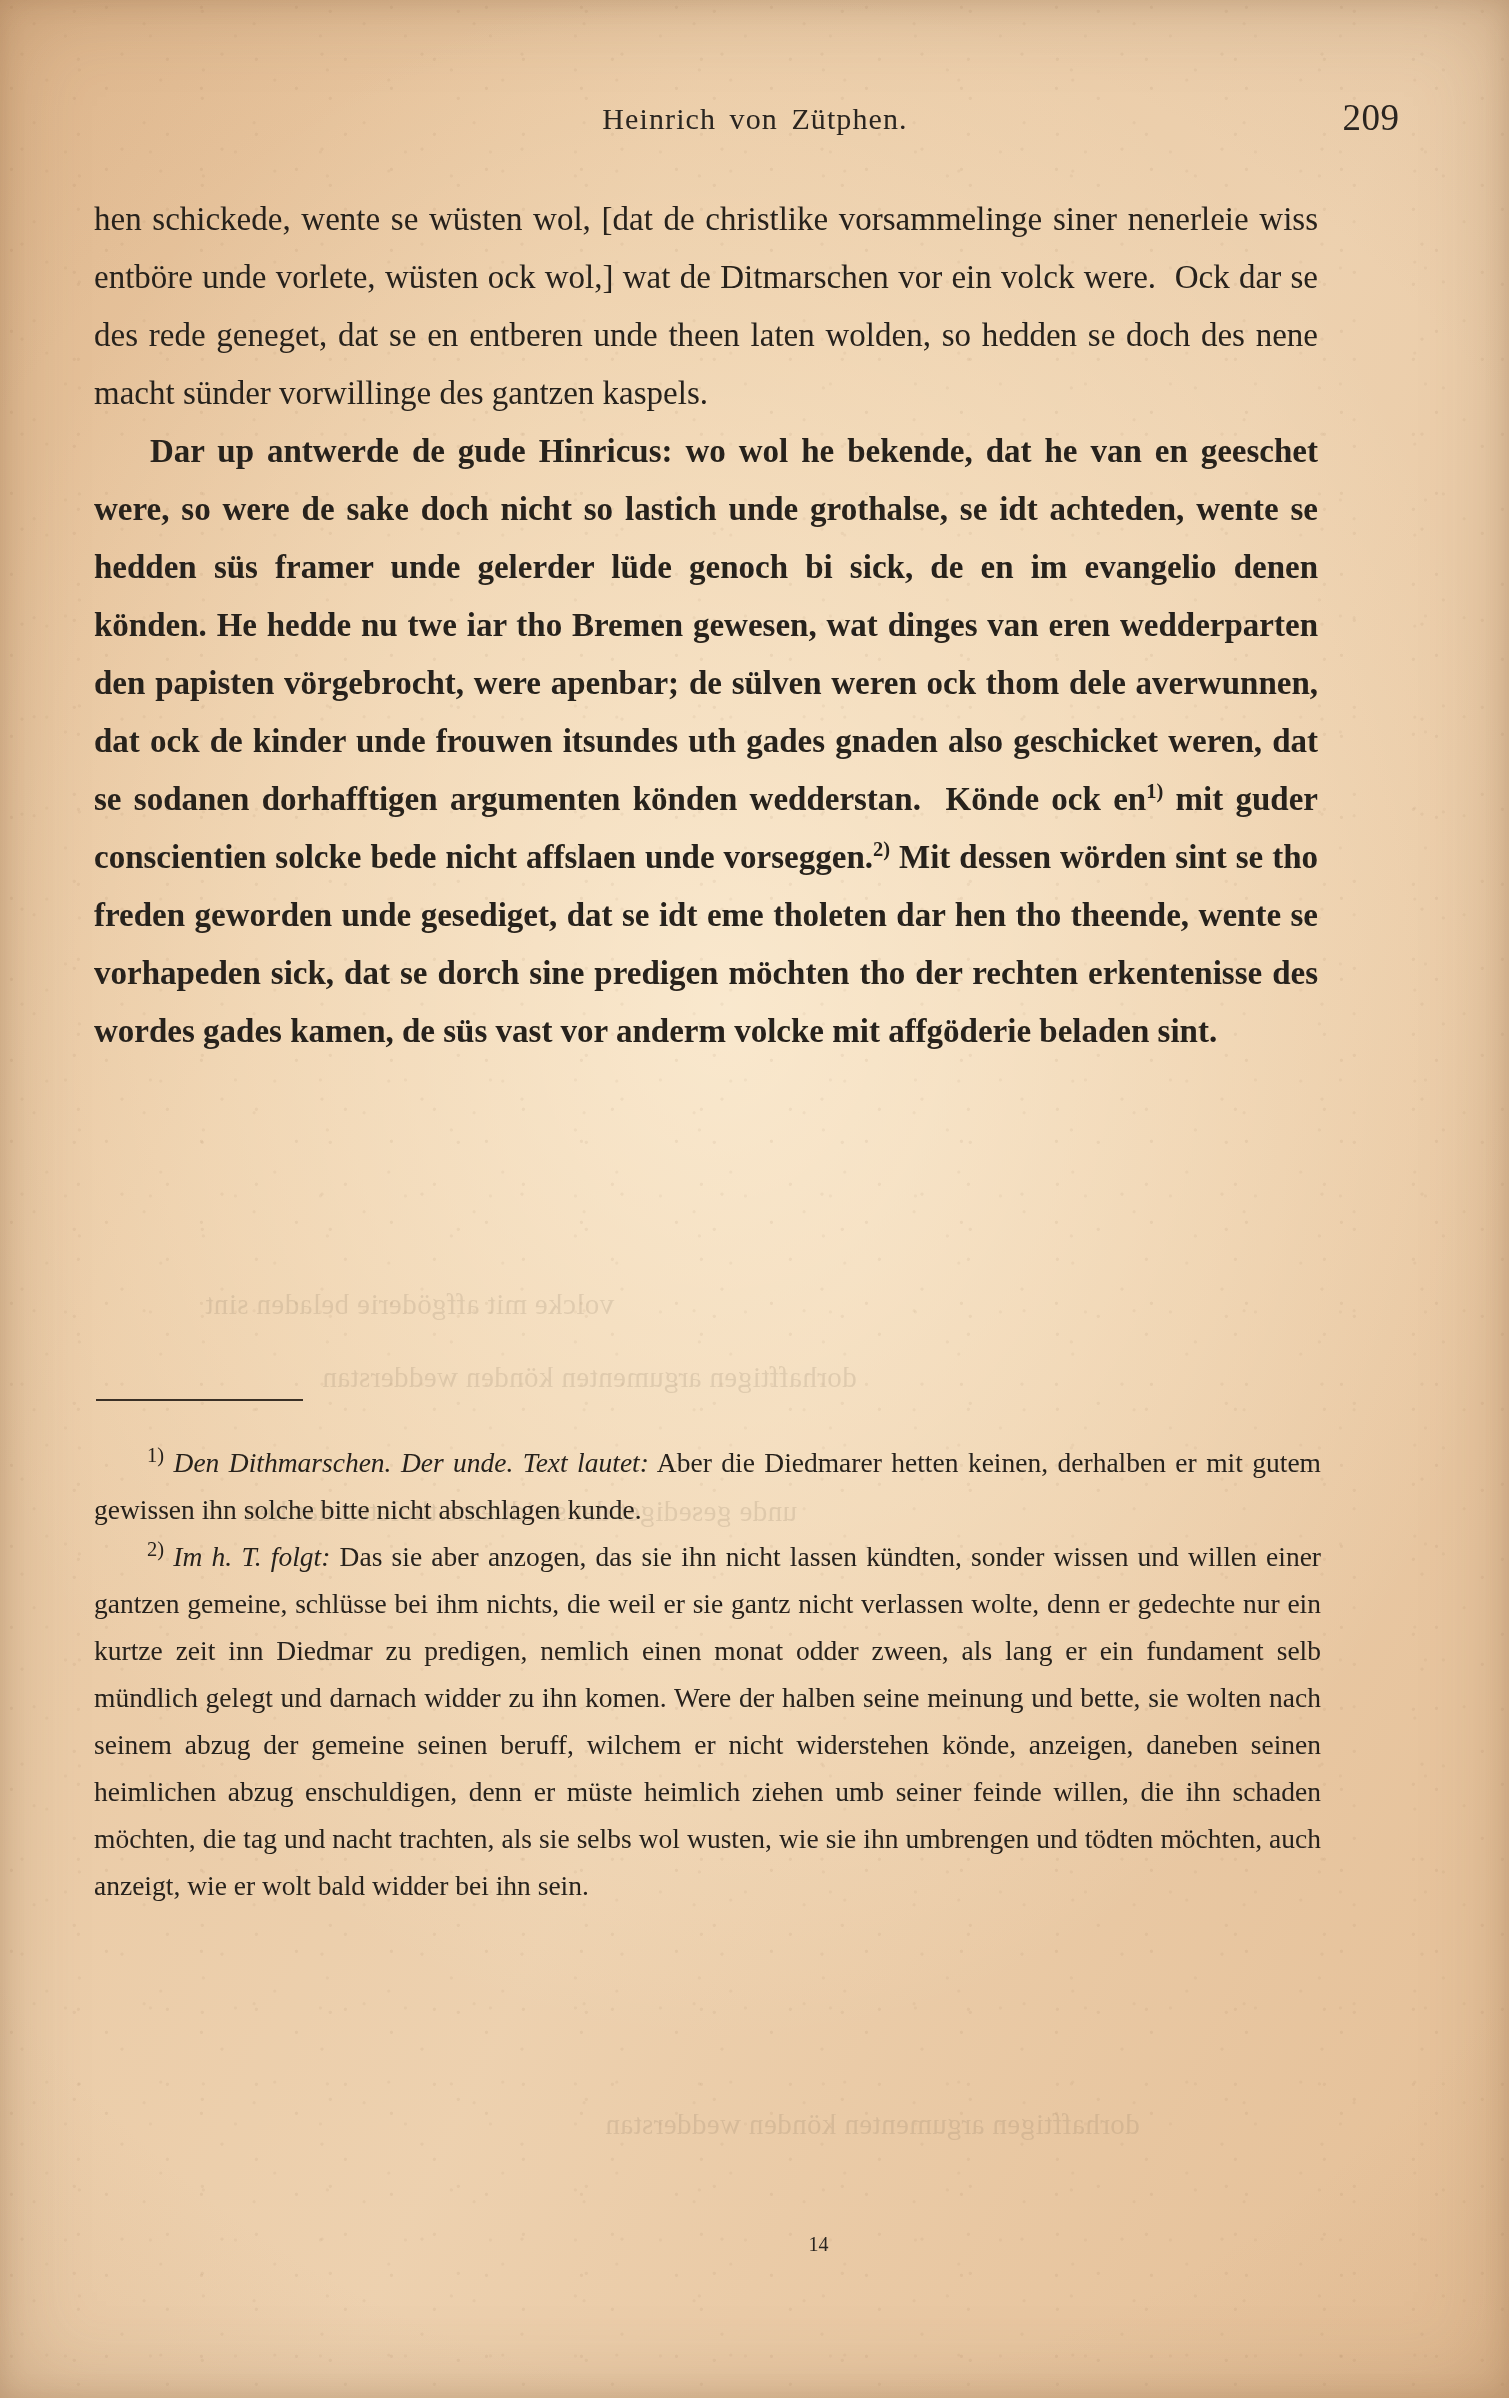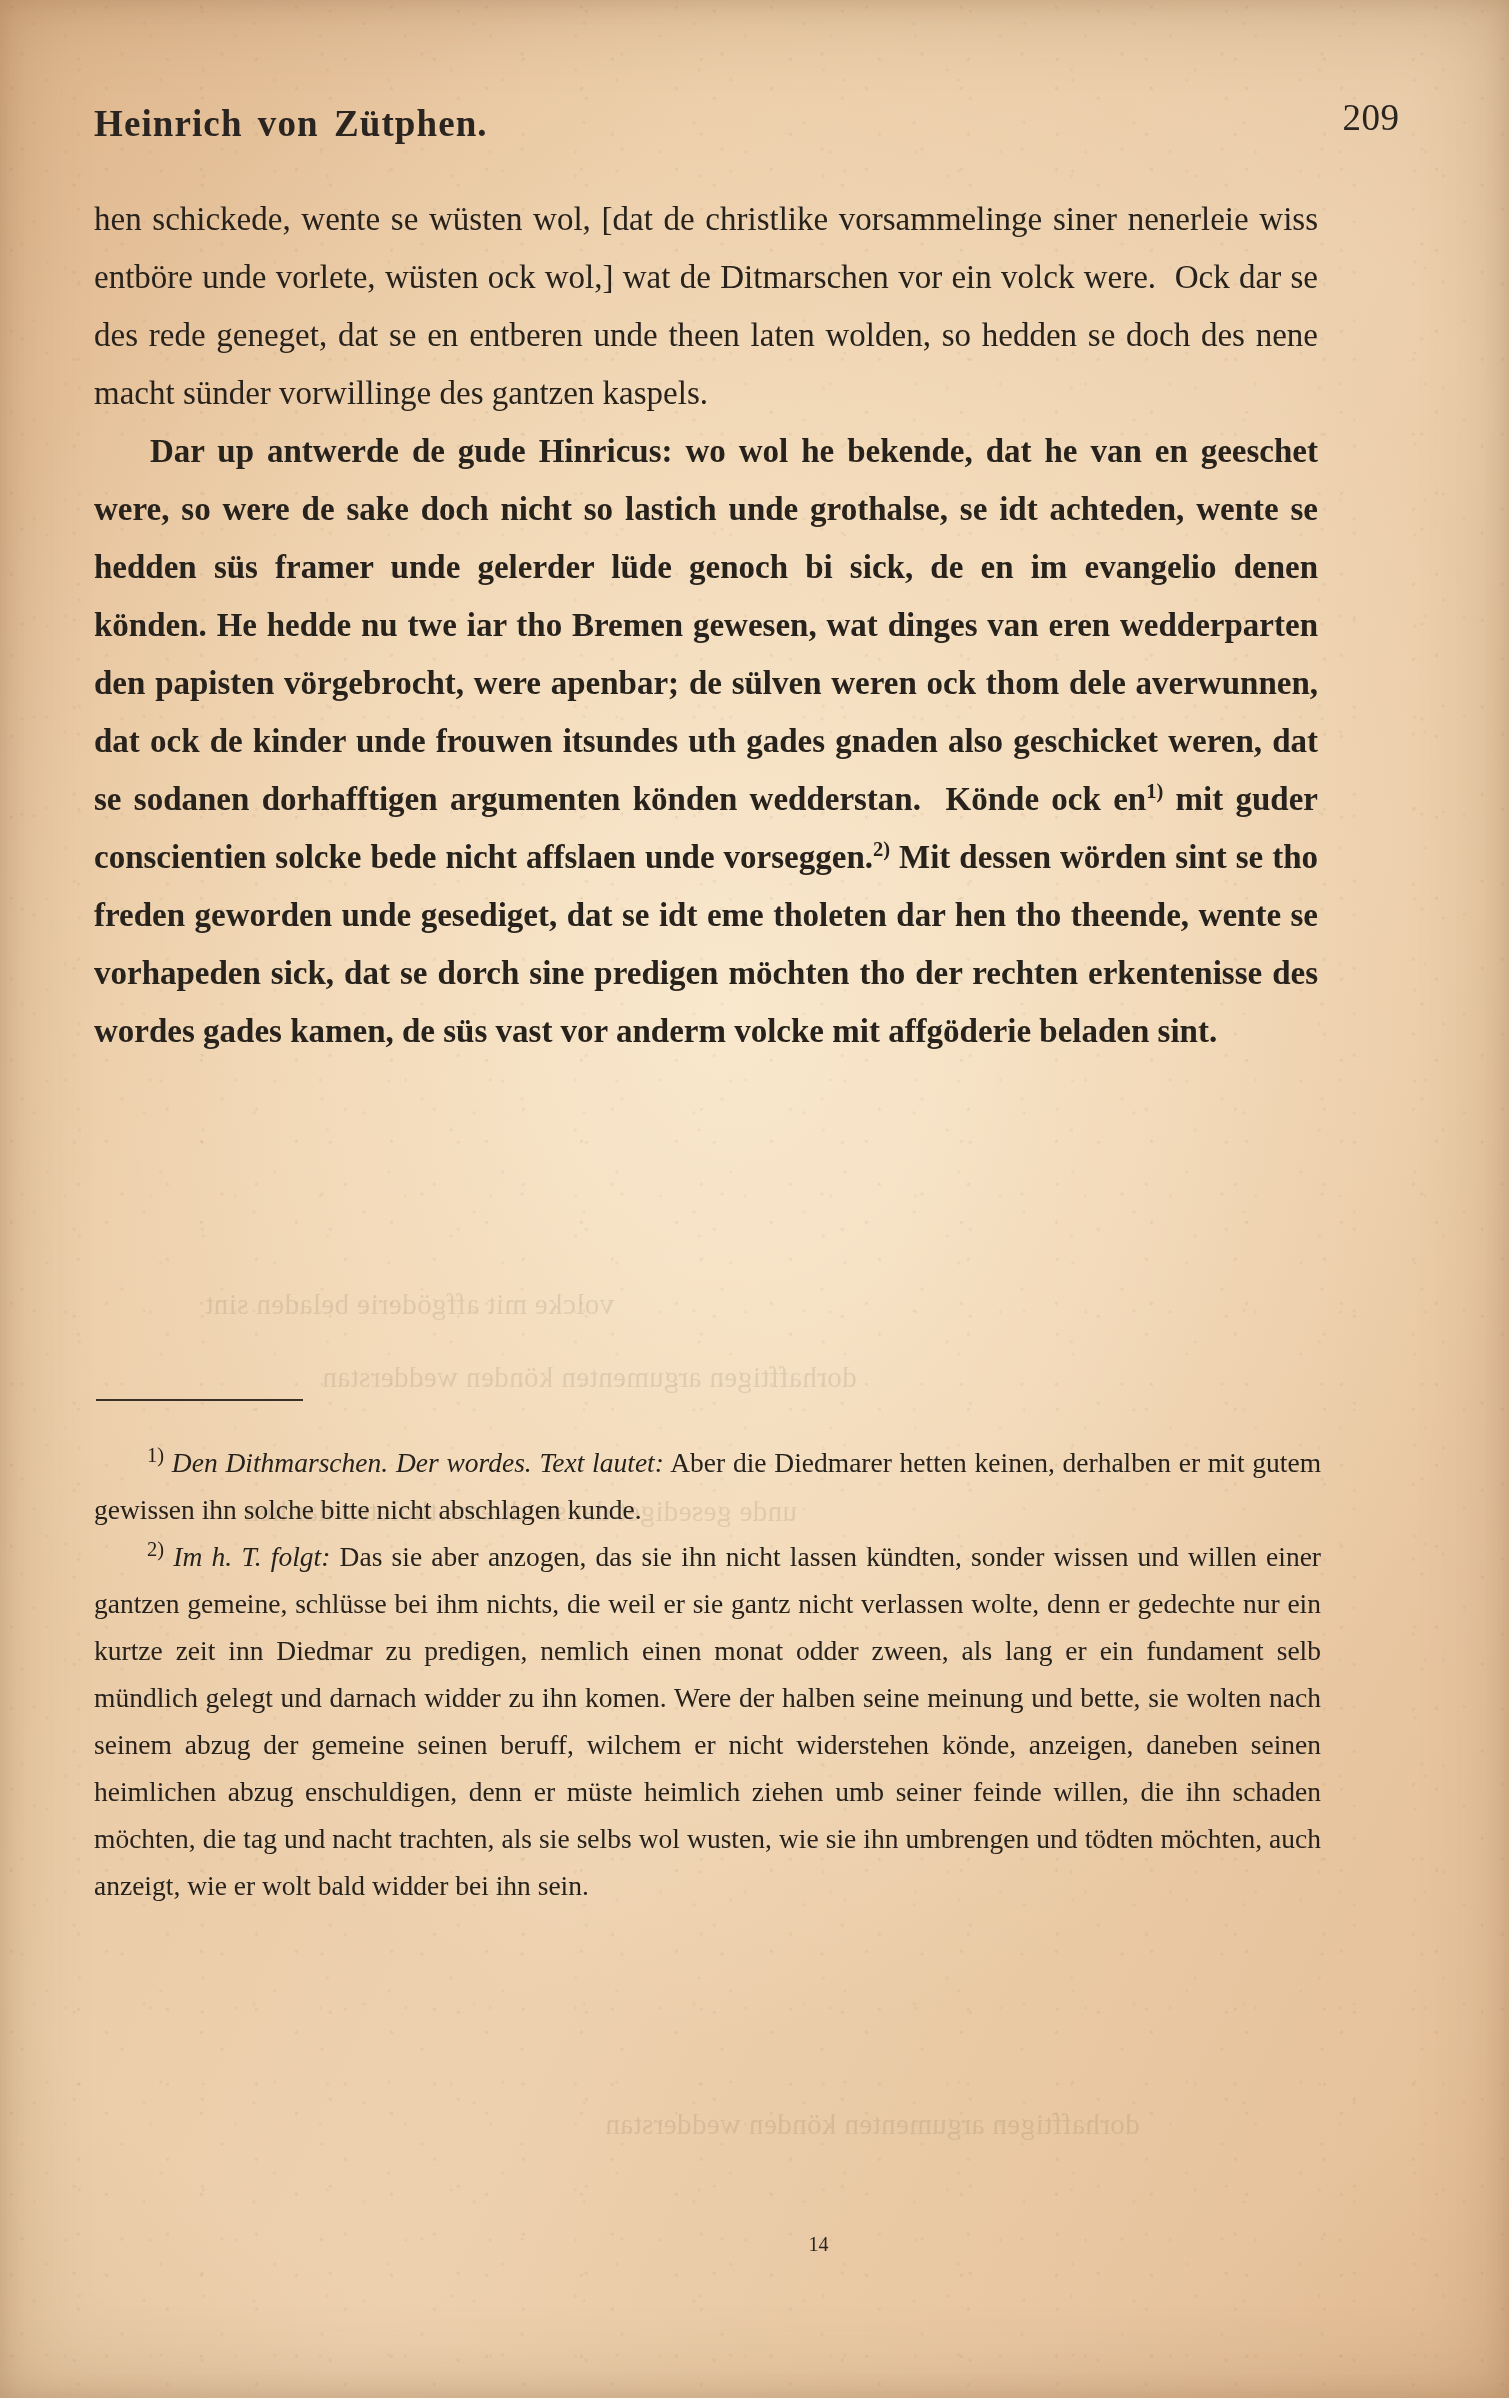--- a/index.html
+++ b/index.html
@@ -74,26 +74,25 @@
     left: 94px;
     top: 102px;
     width: 1322px;
     height: 47px;
   }
   .head .title {
     position: absolute;
     left: 0;
     top: 0;
     width: 100%;
-    text-align: left;
-    font-size: 37px;
+    text-align: center;
+    font-size: 30px;
     letter-spacing: 1.1px;
     color: #2a2520;
     word-spacing: 4.9px;
-    font-weight: bold;
   }
   .head .folio {
     position: absolute;
     right: 16.6px;
     top: -5.9px;
     font-size: 37px;
     color: #2a2520;
     letter-spacing: 0.5px;
   }
 
@@ -193,21 +192,21 @@
       <p>hen schickede, wente se wüsten wol, [dat de christlike vorsamme­linge siner nenerleie wiss entböre unde vorlete, wüsten ock wol,] wat de Ditmarschen vor ein volck were. &nbsp;Ock dar se des rede geneget, dat se en entberen unde theen laten wolden, so hedden se doch des nene macht sünder vorwillinge des gantzen kaspels.</p>
 
       <p class="indent">Dar up antwerde de gude Hinricus: wo wol he bekende, dat he van en geeschet were, so were de sake doch nicht so lastich unde grothalse, se idt achteden, wente se hedden süs framer unde gelerder lüde genoch bi sick, de en im evangelio denen könden. He hedde nu twe iar tho Bremen gewesen, wat dinges van eren wedderparten den papisten vörgebrocht, were apenbar; de sülven weren ock thom dele averwunnen, dat ock de kinder unde frouwen itsundes uth gades gnaden also geschicket weren, dat se sodanen dorhafftigen argumenten könden wedderstan. &nbsp;Könde ock en<sup class="fn">1)</sup> mit guder conscientien solcke bede nicht affslaen unde vorseggen.<sup class="fn">2)</sup> Mit dessen wörden sint se tho freden geworden unde gesediget, dat se idt eme tholeten dar hen tho theende, wente se vorhapeden sick, dat se dorch sine predigen möchten tho der rechten erkente­nisse des wordes gades kamen, de süs vast vor anderm volcke mit affgöderie beladen sint.</p>
 
     </div>
 
     <div class="fn-rule"></div>
 
     <div class="notes">
 
-      <p><sup class="fn">1)</sup> <span class="it">Den Dithmarschen. Der wordes. Text lautet:</span> <span>Aber die Diedmarer hetten keinen, derhalben er mit gutem gewissen ihn solche bitte nicht abschlagen kunde.</span></p>
+      <p><sup class="fn">1)</sup> <span class="it">Den Dithmarschen. Der unde. Text lautet:</span> <span>Aber die Diedmarer hetten keinen, derhalben er mit gutem gewissen ihn solche bitte nicht abschlagen kunde.</span></p>
 
       <p><sup class="fn">2)</sup> <span class="it">Im h. T. folgt:</span> <span>Das sie aber anzogen, das sie ihn nicht lassen kündten, sonder wissen und willen einer gantzen gemeine, schlüsse bei ihm nichts, die weil er sie gantz nicht verlassen wolte, denn er gedechte nur ein kurtze zeit inn Diedmar zu predigen, nemlich einen monat odder zween, als lang er ein fundament selb mündlich gelegt und darnach widder zu ihn komen. Were der halben seine meinung und bette, sie wolten nach seinem abzug der gemeine seinen beruff, wilchem er nicht widerstehen könde, anzeigen, daneben seinen heimlichen abzug enschuldigen, denn er müste heimlich ziehen umb seiner feinde willen, die ihn schaden möchten, die tag und nacht trachten, als sie selbs wol wusten, wie sie ihn umbrengen und tödten möchten, auch anzeigt, wie er wolt bald widder bei ihn sein.</span></p>
 
     </div>
 
     <div class="signature">14</div>
 
   </div>
 
   <div id="vignette"></div>

